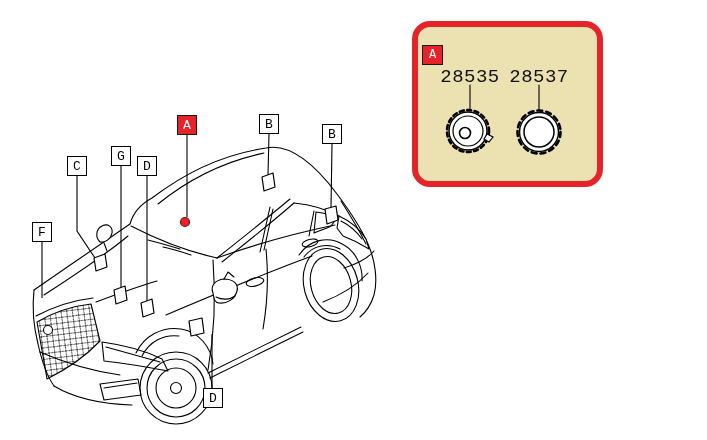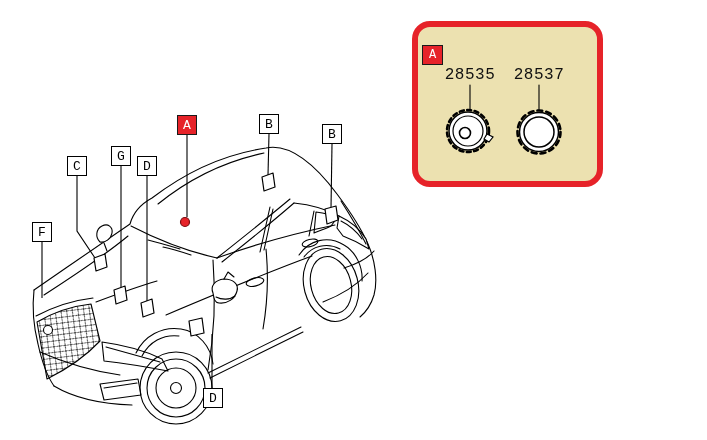--- a/index.html
+++ b/index.html
@@ -14,21 +14,21 @@
     background:#ece1b0;border:6px solid #e62329;border-radius:18px;
     box-sizing:border-box;z-index:1;
   }
   .corner-label{
     position:absolute;left:4px;top:18px;width:21px;height:20px;
     background:#e62329;border:1.5px solid #1a1a1a;box-sizing:border-box;
     color:#ffffff;font-size:12px;display:flex;align-items:center;justify-content:center;
   }
   .part-number{
     position:absolute;top:39px;transform:translateX(-50%);
-    color:#111;font-size:16px;letter-spacing:0.5px;white-space:nowrap;
+    color:#111;font-size:19px;letter-spacing:0.5px;white-space:nowrap;
   }
   #part-number-1{left:52px;}
   #part-number-2{left:121px;font-family:Liberation Mono, monospace;}
   
   #drawing{position:absolute;left:0;top:0;z-index:5;pointer-events:none;}
   
   .callout{
     position:absolute;width:20px;height:20px;box-sizing:border-box;
     background:#ffffff;border:1.6px solid #000;color:#000;
     font-size:13px;display:flex;align-items:center;justify-content:center;

